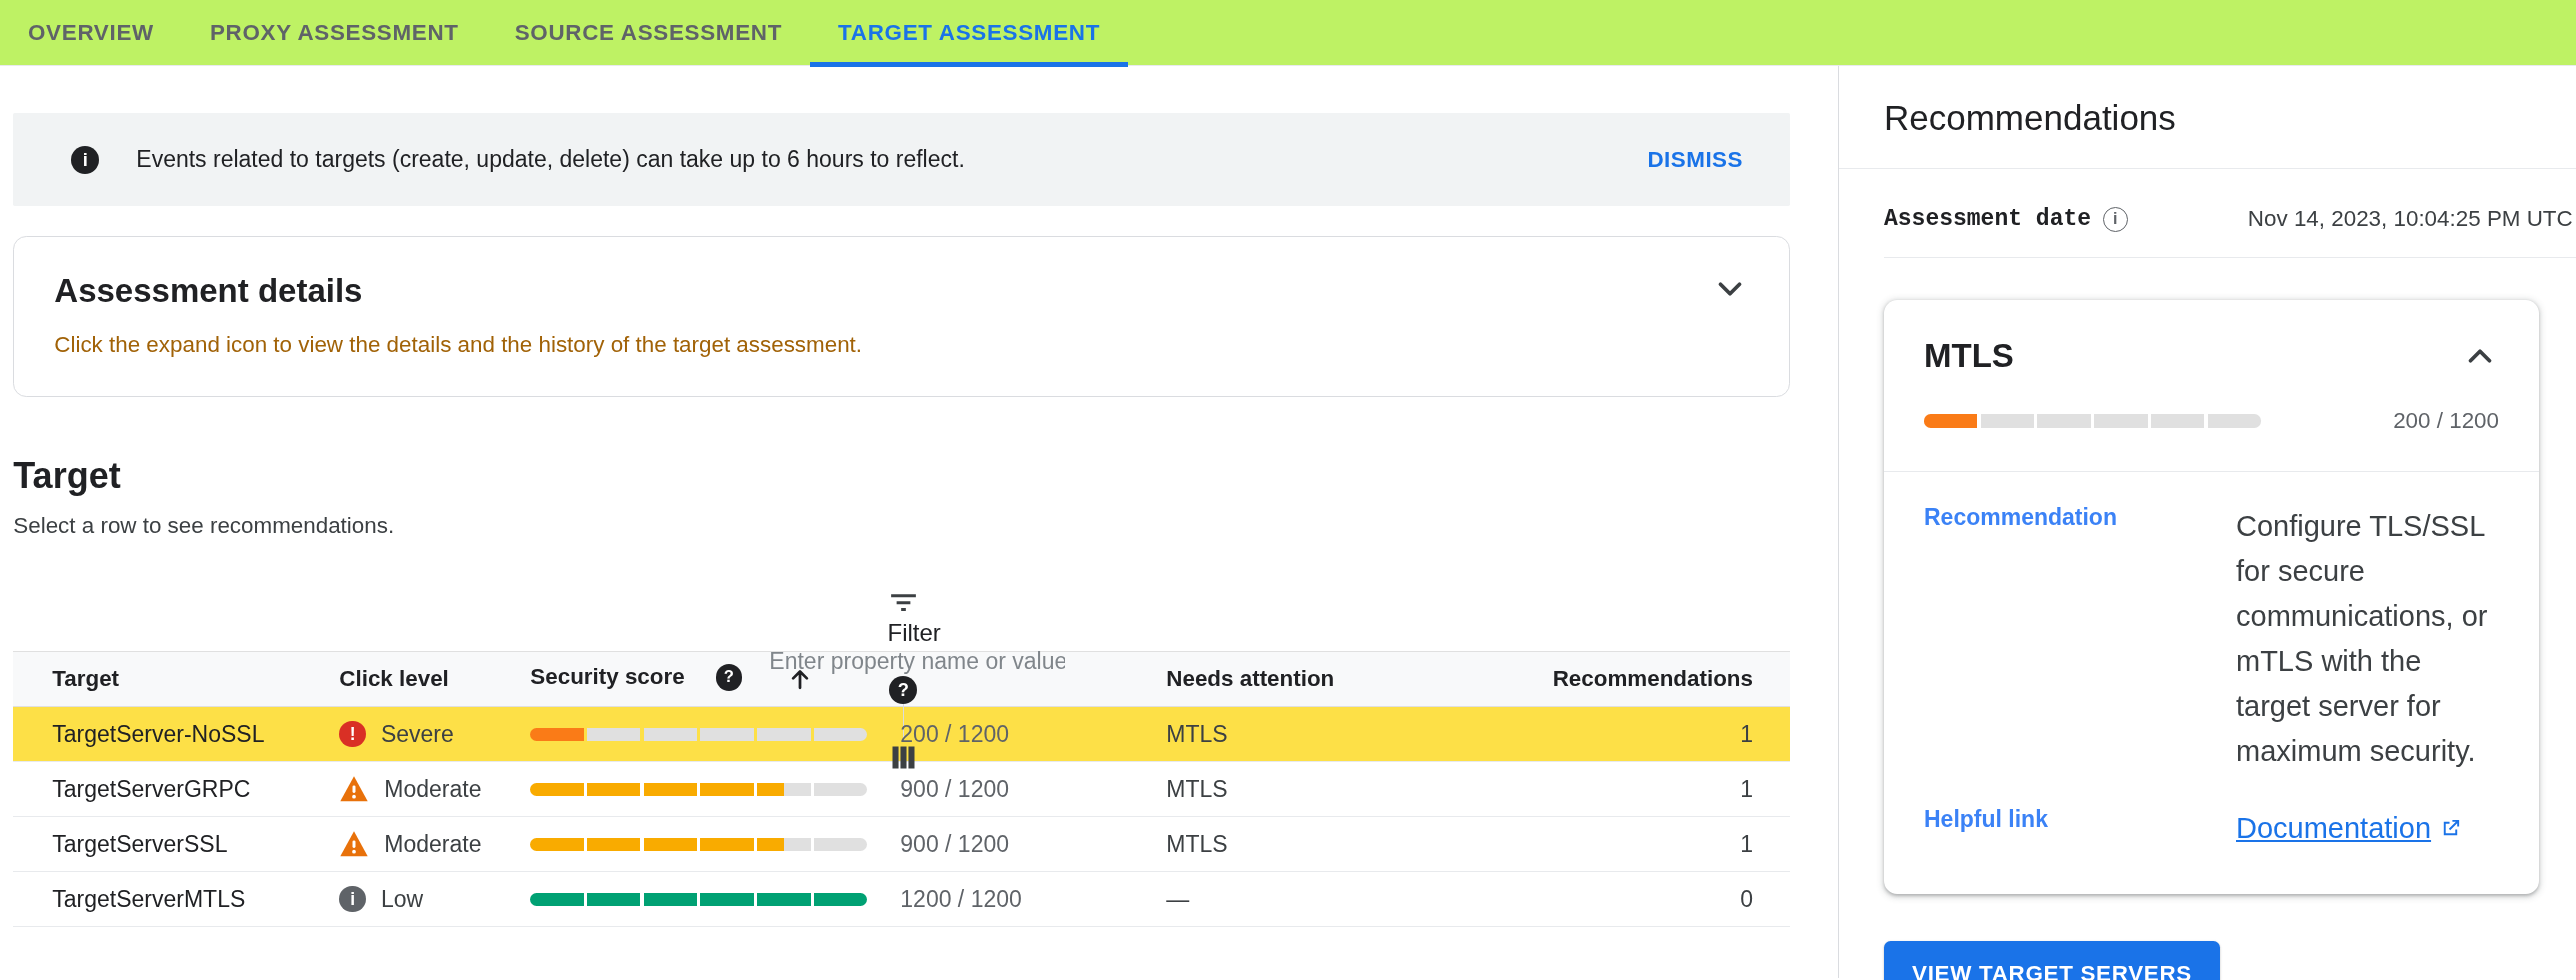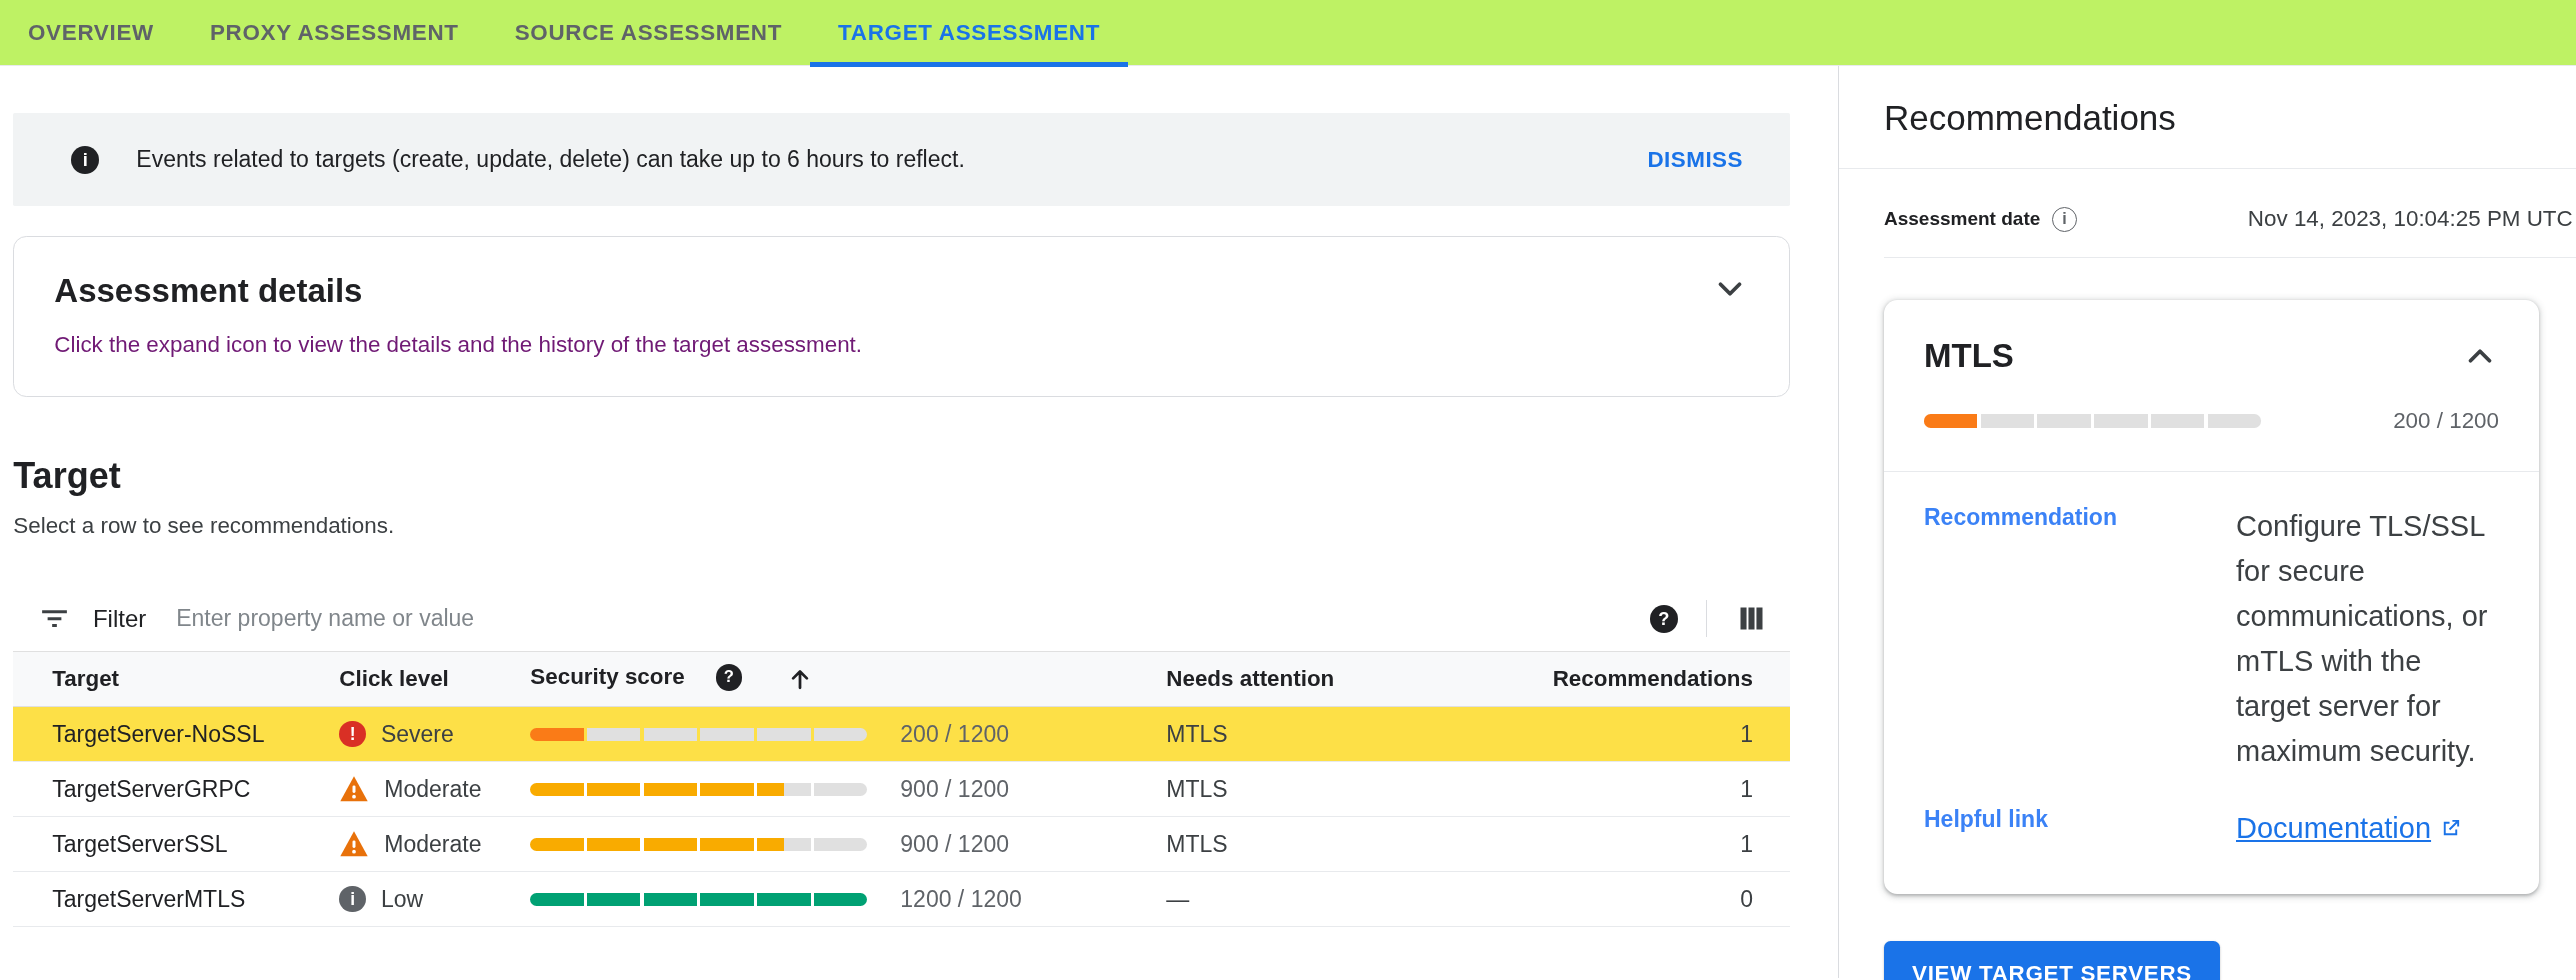--- a/index.html
+++ b/index.html
@@ -29,30 +29,30 @@
 
   .circle-badge { display:inline-flex; align-items:center; justify-content:center; border-radius:50%;
                   color:#fff; font-weight:700; flex:none; font-style:normal; }
   .info-badge { width:28px; height:28px; background:#202124; font-size:18.3px; }
   .help-badge { width:28px; height:28px; background:#202124; font-size:18.3px; cursor:pointer; }
   .mini-help  { width:26.6px; height:26.6px; background:#202124; font-size:16.6px; cursor:pointer; }
 
   
   .details-card { margin-top:30px; border:1.7px solid #dadce0; border-radius:13.3px; padding:35px 40px 38px; position:relative; }
   .details-title { font-size:33px; font-weight:700; }
-  .details-sub { margin-top:21.6px; font-size:22.4px; color:#701a75; }
+  .details-sub { margin-top:21.6px; font-size:22.4px; color:#a16207; }
   .chevron-btn { position:absolute; right:40px; top:33px; cursor:pointer; line-height:0; }
 
   
   .target-h { margin-top:58px; font-size:36px; font-weight:700; }
   .target-sub { margin-top:16.6px; font-size:22.4px; color:#3c4043; }
 
   
   .filterbar { margin-top:47px; height:66px; display:flex; align-items:center;
-               border-bottom:1.7px solid #e0e0e0; padding:0 21.6px 0 25px; }
+               border-bottom:1.7px solid #e0e0e0; padding:0 21.6px 0 25px;flex-direction:column; }
   .filter-label { margin-left:21.6px; font-size:24px; color:#202124; }
   .filter-input { margin-left:28px; flex:1; border:none; outline:none; font-size:23px; color:#202124;
                   background:transparent; font-family:inherit; }
   .filter-input::placeholder { color:#80868b; }
   .vdiv { width:1.7px; height:37px; background:#dadce0; margin:0 28px; flex:none; }
   .icon-btn { line-height:0; cursor:pointer; flex:none; }
 
   
   .thead, .trow { display:grid; grid-template-columns:287px 191px 370px 266px 1fr 208px;
                   align-items:center; padding:0 37px 0 39px; }
@@ -73,21 +73,21 @@
   .seg:last-child { border-radius:0 6.6px 6.6px 0; }
   .segfill { height:100%; }
   .score-text { color:#5f6368; }
   .rec-cell { text-align:right; }
 
   
   .panel-title { margin-top:32px; font-size:35px; font-weight:400; color:#202124; }
   .panel-div { border-bottom:1.7px solid #e8eaed; margin:30px -37px 0 -45px; }
   .date-row { margin-top:37px; margin-right:-37px; display:flex; align-items:center;
               padding-bottom:25px; border-bottom:1.7px solid #e8eaed; }
-  .date-label { font-size:19px; font-weight:700; }
+  .date-label { font-size:23px; font-weight:700;font-family:Liberation Mono, monospace; }
   .outline-info { width:25px; height:25px; border:1.7px solid #5f6368; color:#5f6368; border-radius:50%;
                   display:inline-flex; align-items:center; justify-content:center; font-size:16px;
                   font-weight:700; margin-left:11.6px; cursor:pointer; flex:none; font-style:normal; }
   .date-value { margin-left:auto; font-size:22.4px; color:#3c4043; padding-right:3.3px; }
 
   .mtls-card { margin-top:42px; background:#fff; border-radius:13.3px; padding:37px 40px 43px;
                box-shadow:0 1.7px 3.3px rgba(60,64,67,.3), 0 1.7px 6.6px 1.7px rgba(60,64,67,.15); }
   .mtls-head { display:flex; align-items:center; }
   .mtls-title { font-size:33px; font-weight:700; }
   .mtls-chevron { margin-left:auto; line-height:0; cursor:pointer; }

